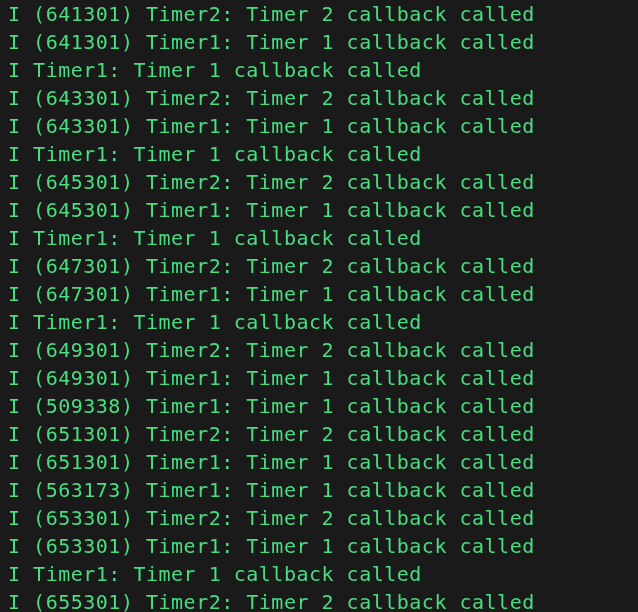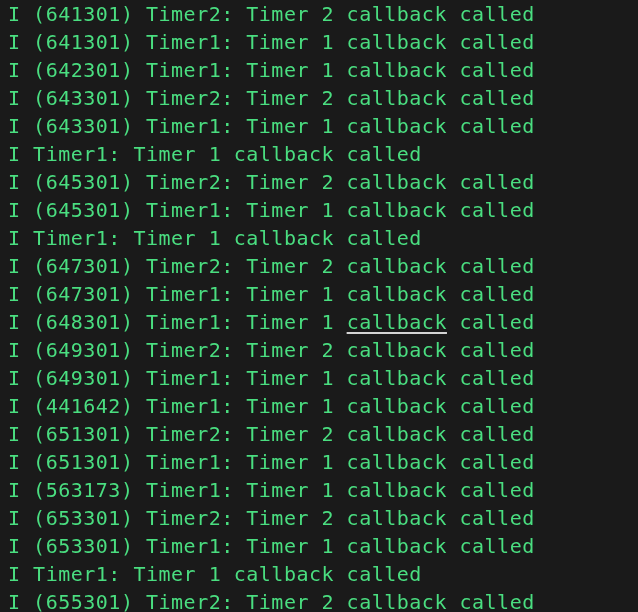--- a/index.html
+++ b/index.html
@@ -16,45 +16,44 @@
     }
     .terminal {
       padding: 0 8px;
       line-height: 1.4;
     }
     .log-line {
       white-space: pre;
       display: flex;
     }
     .underline {
-      text-decoration: underline;
       text-decoration-color: #d4d4d4;
       text-decoration-thickness: 2px;
       text-underline-offset: 3px;
     }
   </style>
 </head>
 <body>
 
 <div class="terminal">
     <div class="log-line"><span>I</span><span> (641301)</span><span> Timer2:</span><span> Timer 2 callback called</span></div>
     <div class="log-line"><span>I</span><span> (641301)</span><span> Timer1:</span><span> Timer 1 callback called</span></div>
-    <div class="log-line"><span>I</span><span> (642301)</span><span> Timer1:</span><span> Timer 1 callback called</span></div>
+    <div class="log-line"><span>I</span><span> Timer1:</span><span> Timer 1 callback called</span></div>
     <div class="log-line"><span>I</span><span> (643301)</span><span> Timer2:</span><span> Timer 2 callback called</span></div>
     <div class="log-line"><span>I</span><span> (643301)</span><span> Timer1:</span><span> Timer 1 callback called</span></div>
     <div class="log-line"><span>I</span><span> Timer1:</span><span> Timer 1 callback called</span></div>
     <div class="log-line"><span>I</span><span> (645301)</span><span> Timer2:</span><span> Timer 2 callback called</span></div>
     <div class="log-line"><span>I</span><span> (645301)</span><span> Timer1:</span><span> Timer 1 callback called</span></div>
     <div class="log-line"><span>I</span><span> Timer1:</span><span> Timer 1 callback called</span></div>
     <div class="log-line"><span>I</span><span> (647301)</span><span> Timer2:</span><span> Timer 2 callback called</span></div>
     <div class="log-line"><span>I</span><span> (647301)</span><span> Timer1:</span><span> Timer 1 callback called</span></div>
-    <div class="log-line"><span>I</span><span> (648301)</span><span> Timer1:</span><span> Timer 1 <span class="underline">callback</span> called</span></div>
+    <div class="log-line"><span>I</span><span> Timer1:</span><span> Timer 1 <span class="underline">callback</span> called</span></div>
     <div class="log-line"><span>I</span><span> (649301)</span><span> Timer2:</span><span> Timer 2 callback called</span></div>
     <div class="log-line"><span>I</span><span> (649301)</span><span> Timer1:</span><span> Timer 1 callback called</span></div>
-    <div class="log-line"><span>I</span><span> (441642)</span><span> Timer1:</span><span> Timer 1 callback called</span></div>
+    <div class="log-line"><span>I</span><span> (509338)</span><span> Timer1:</span><span> Timer 1 callback called</span></div>
     <div class="log-line"><span>I</span><span> (651301)</span><span> Timer2:</span><span> Timer 2 callback called</span></div>
     <div class="log-line"><span>I</span><span> (651301)</span><span> Timer1:</span><span> Timer 1 callback called</span></div>
     <div class="log-line"><span>I</span><span> (563173)</span><span> Timer1:</span><span> Timer 1 callback called</span></div>
     <div class="log-line"><span>I</span><span> (653301)</span><span> Timer2:</span><span> Timer 2 callback called</span></div>
     <div class="log-line"><span>I</span><span> (653301)</span><span> Timer1:</span><span> Timer 1 callback called</span></div>
     <div class="log-line"><span>I</span><span> Timer1:</span><span> Timer 1 callback called</span></div>
     <div class="log-line"><span>I</span><span> (655301)</span><span> Timer2:</span><span> Timer 2 callback called</span></div>
   </div>
 
 </body></html>

